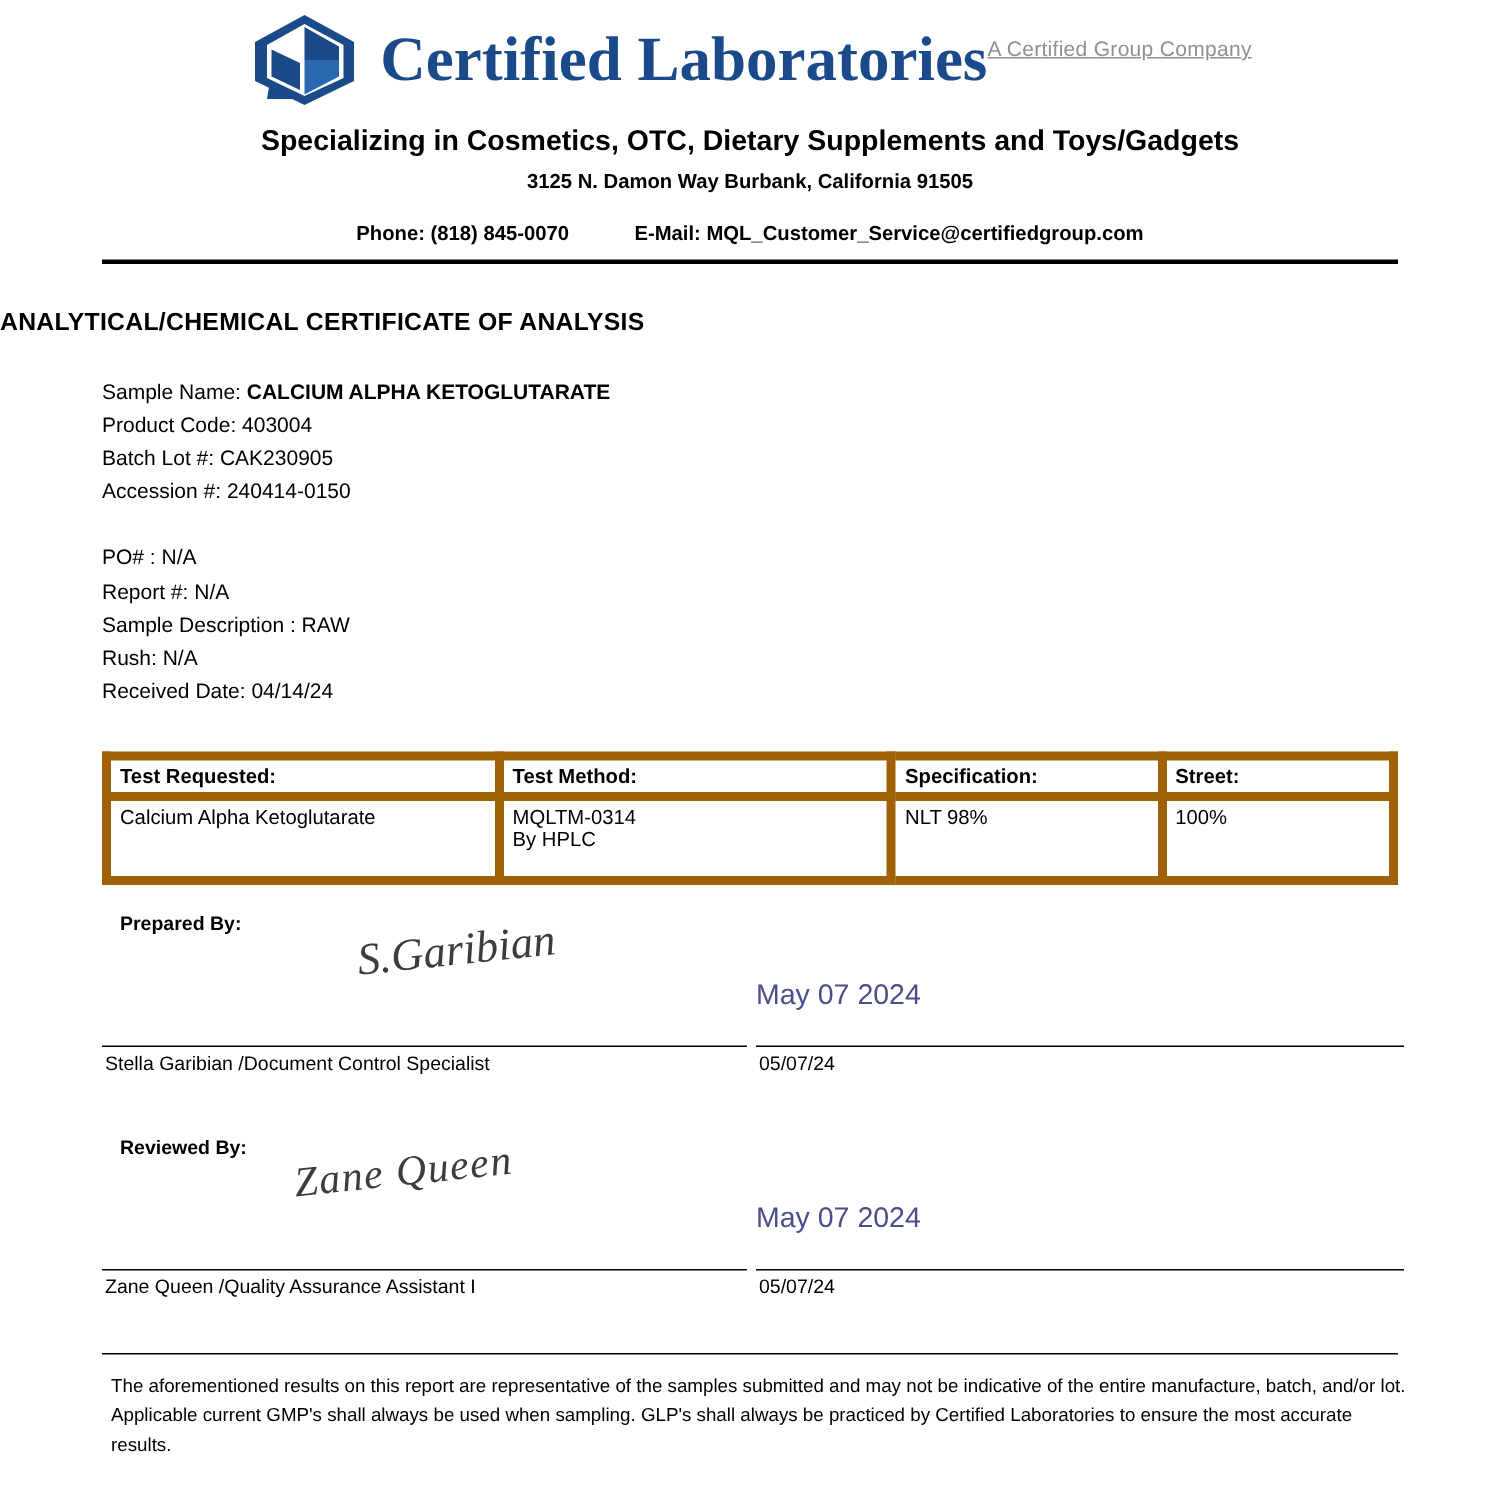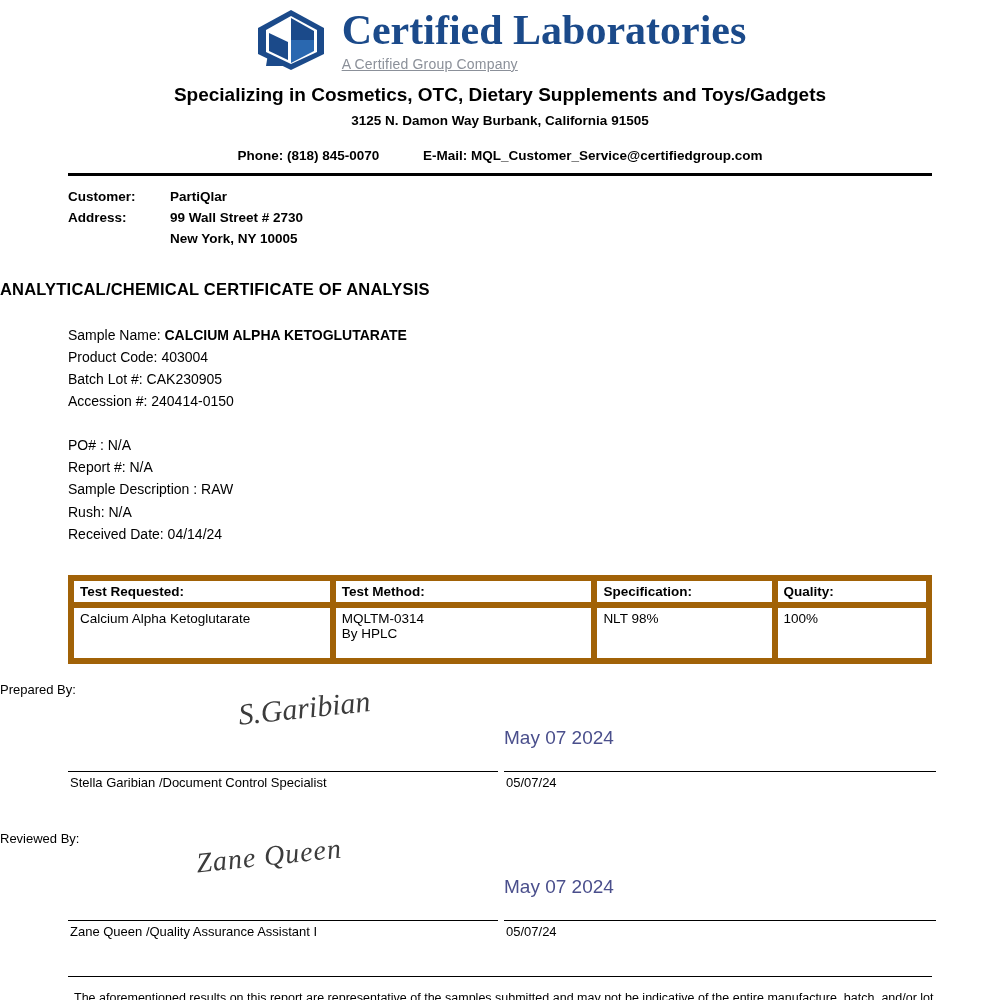--- a/index.html
+++ b/index.html
@@ -31,21 +31,21 @@
     gap: 14px;
   }
   .logo-mark {
     width: 74px;
     height: 64px;
     position: relative;
     flex: none;
   }
   .logo-text-wrap {
     display: flex;
-    flex-direction: column;
+    flex-direction: row;
     align-items: flex-start;
     line-height: 1;
   }
   .logo-title {
     font-family: "Liberation Serif", serif;
     font-weight: bold;
     font-size: 42px;
     color: #1b4a8a;
     letter-spacing: 0px;
   }
@@ -135,22 +135,23 @@
   table.results td { height: 44px; }
   .col1 { width: 30.5%; }
   .col2 { width: 30.5%; }
   .col3 { width: 21%; }
   .col4 { width: 18%; }
   .cellline { display: block; }
 
   
   .sig-section { margin-top: 18px; position: relative; }
   .sig-label {
-    font-weight: normal;
+    font-weight: bold;
     font-size: 13px;
+    margin-left: 80px;
   }
   .sig-row {
     position: relative;
     height: 74px;
   }
   .sig-img {
     position: absolute;
     left: 238px;
     top: -6px;
     font-family: "Liberation Serif", serif;
@@ -243,34 +244,20 @@
   <div class="tagline">Specializing in Cosmetics, OTC, Dietary Supplements and Toys/Gadgets</div>
   <div class="addr-line">3125 N. Damon Way Burbank, California 91505</div>
   <div class="contact-line">
     <span>Phone: (818) 845-0070</span>
     <span class="gap"></span>
     <span>E-Mail: MQL_Customer_Service@certifiedgroup.com</span>
   </div>
 
   <hr class="rule">
 
-  <div class="cust-block">
-    <div class="cust-row">
-      <span class="cust-label">Customer:</span>
-      <span>PartiQlar</span>
-    </div>
-    <div class="cust-row">
-      <span class="cust-label">Address:</span>
-      <span>99 Wall Street # 2730</span>
-    </div>
-    <div class="cust-row">
-      <span class="cust-label"></span>
-      <span>New York, NY 10005</span>
-    </div>
-  </div>
 
   <div class="coa-title">ANALYTICAL/CHEMICAL CERTIFICATE OF ANALYSIS</div>
 
   <div class="sample-block">
     <div>
       <span>Sample Name:</span>
       <span class="bold">CALCIUM ALPHA KETOGLUTARATE</span>
     </div>
     <div>Product Code: 403004</div>
     <div>Batch Lot #: CAK230905</div>
@@ -285,21 +272,21 @@
     <div>Received Date: 04/14/24</div>
   </div>
 
   <div class="table-wrap">
     <table class="results">
       <thead>
         <tr>
           <th class="col1">Test Requested:</th>
           <th class="col2">Test Method:</th>
           <th class="col3">Specification:</th>
-          <th class="col4">Quality:</th>
+          <th class="col4">Street:</th>
         </tr>
       </thead>
       <tbody>
         <tr>
           <td>Calcium Alpha Ketoglutarate</td>
           <td>
             <span class="cellline">MQLTM-0314</span>
             <span class="cellline">By HPLC</span>
           </td>
           <td>NLT 98%</td>

